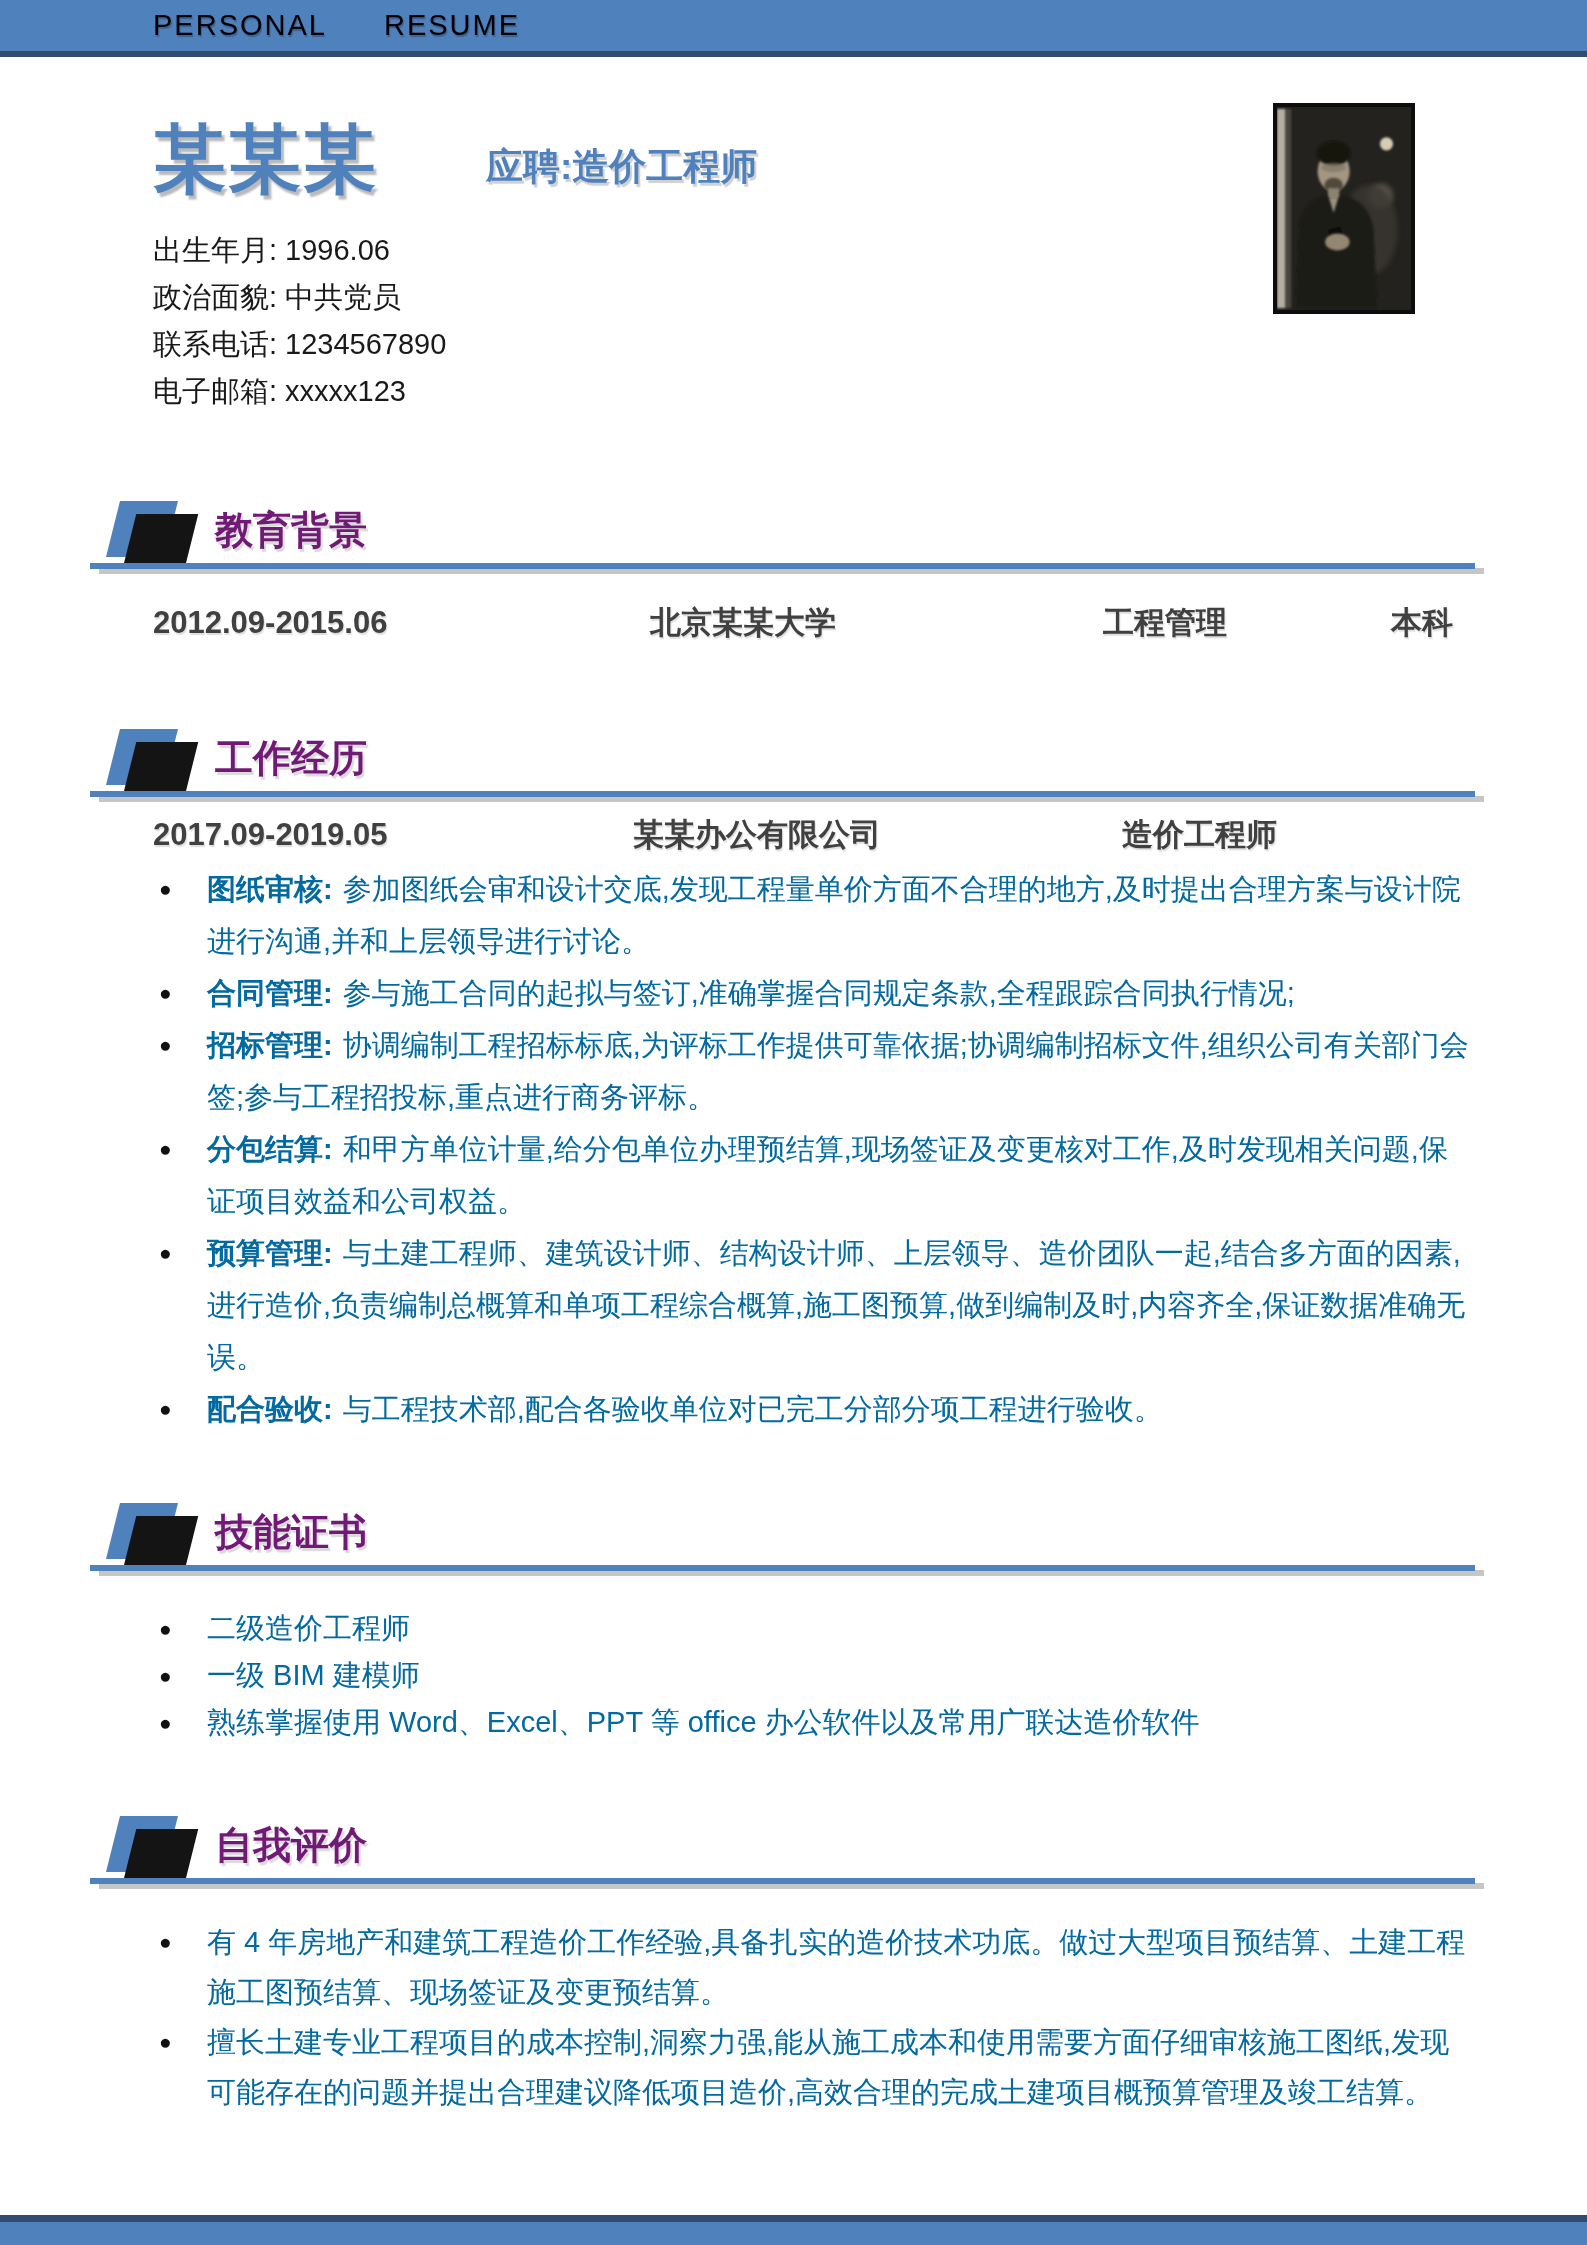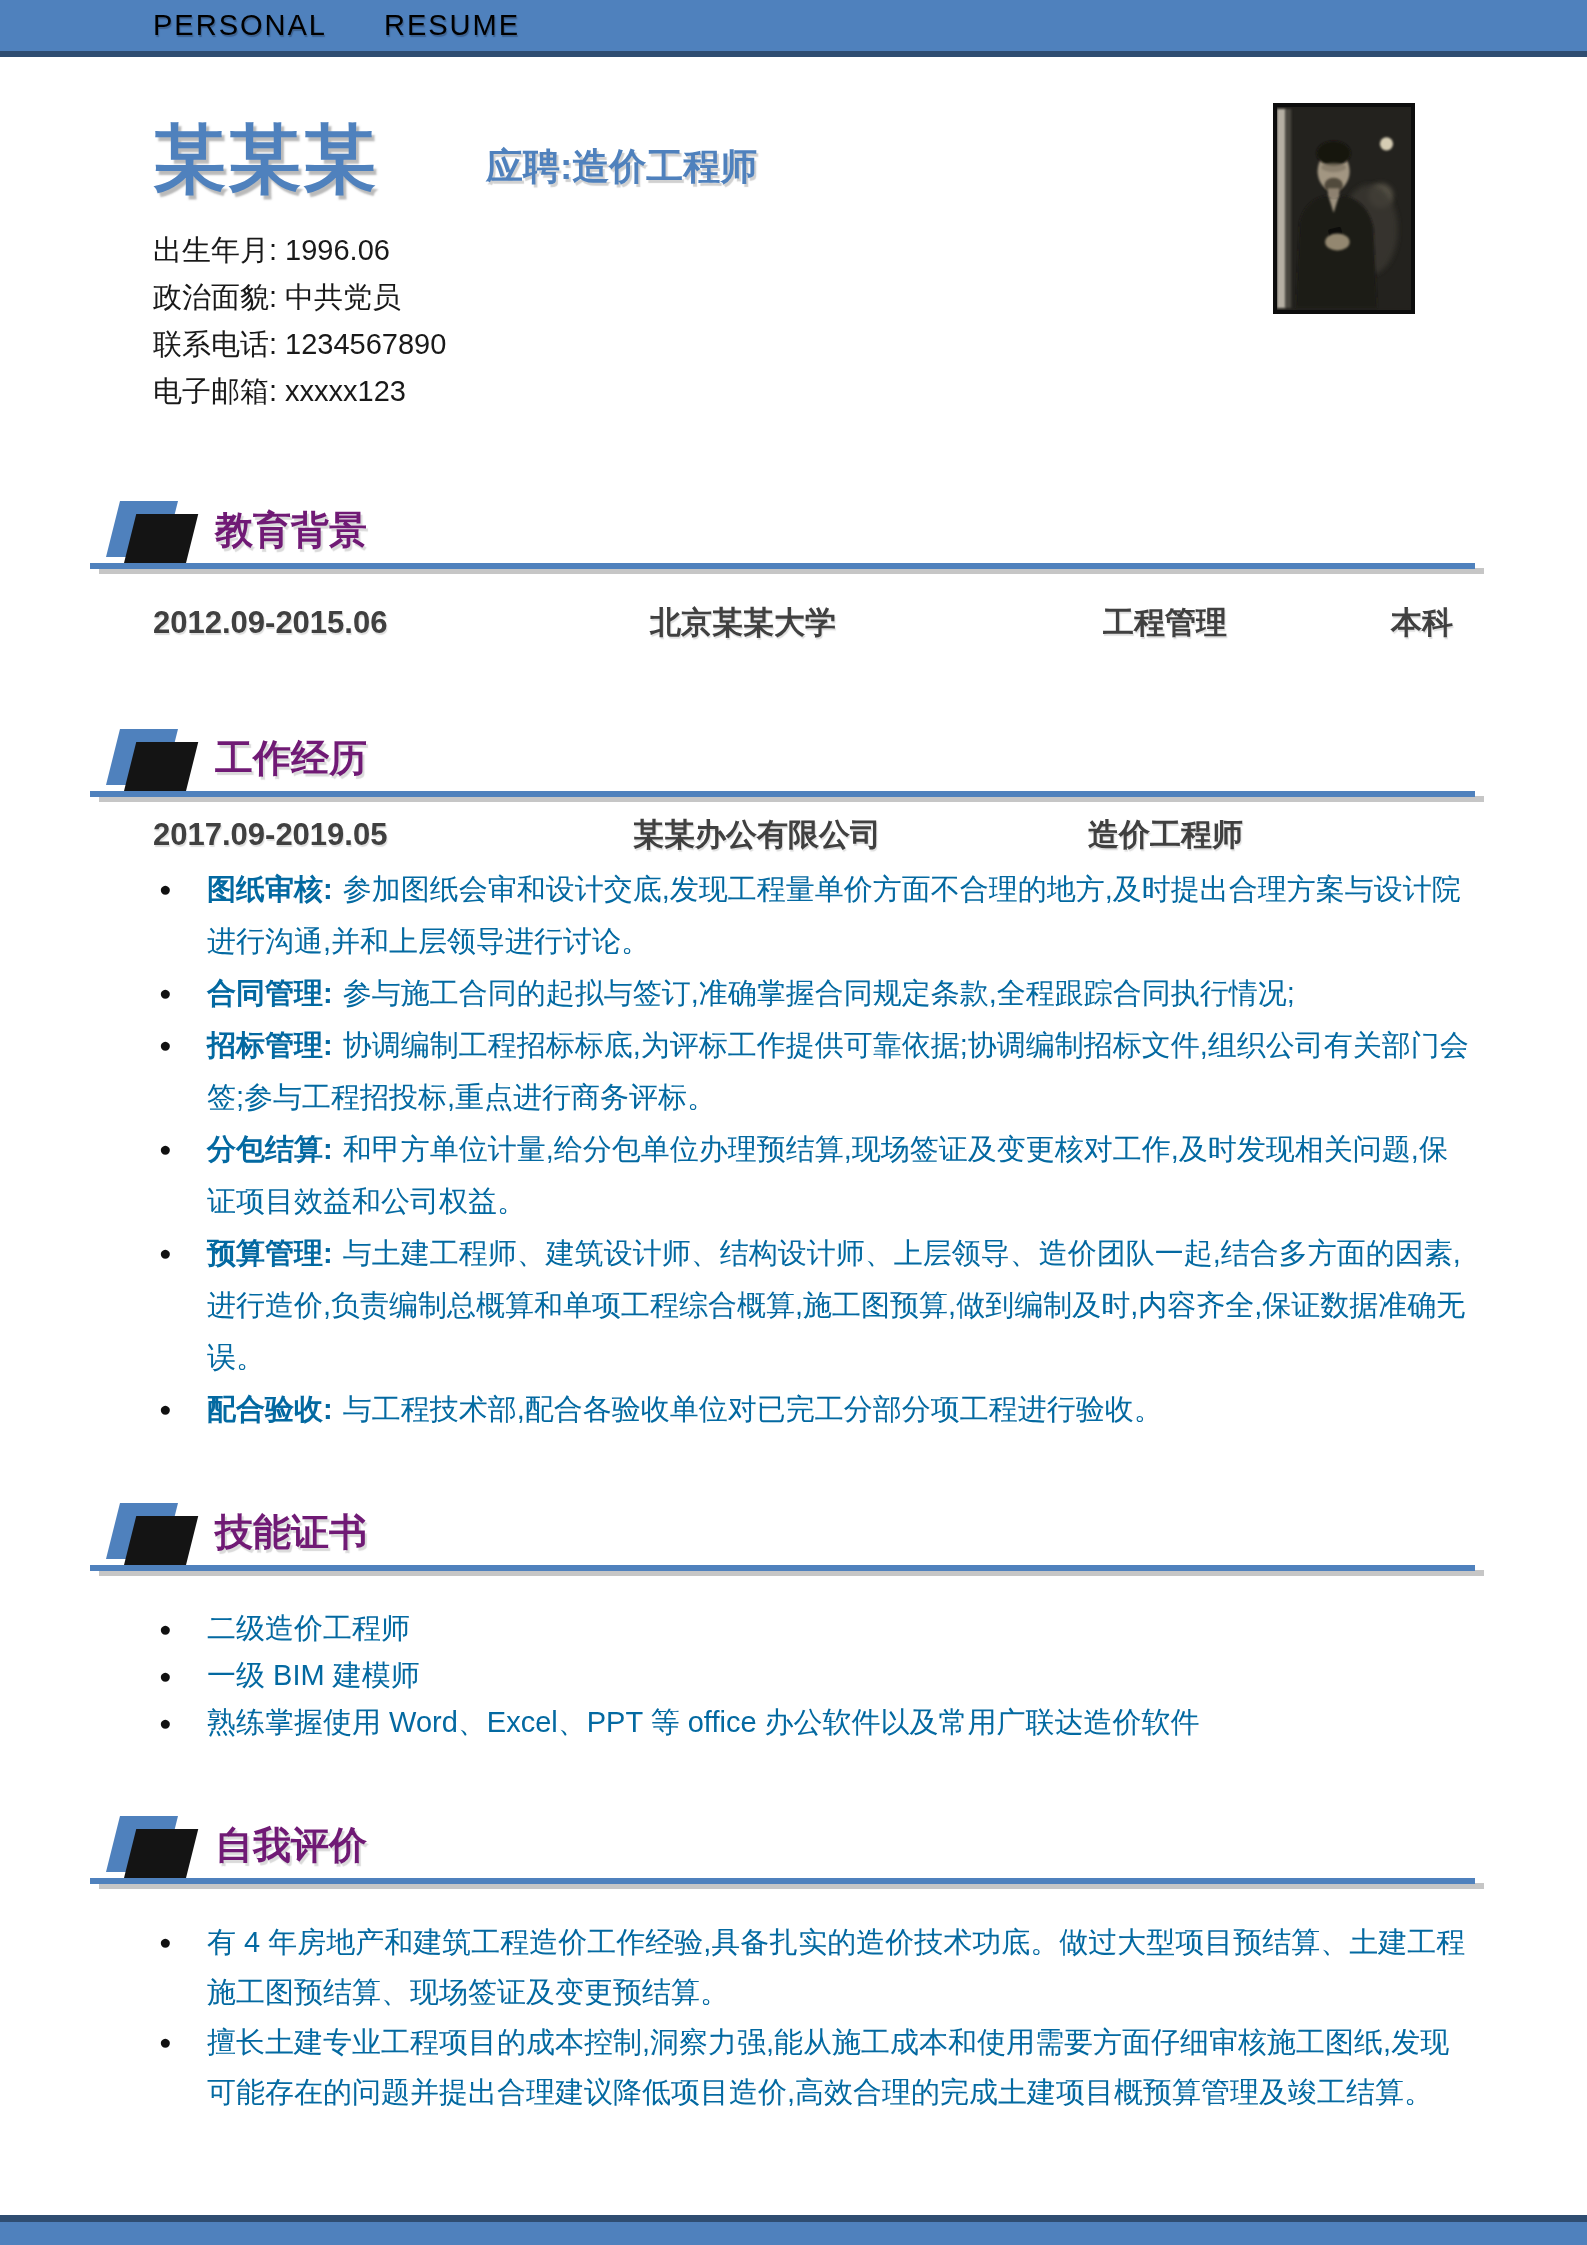--- a/index.html
+++ b/index.html
@@ -52,21 +52,21 @@
     box-shadow:9px 5px 0 #c6c6c6;
   }
   
   .meta-row{ position:relative; height:40px; margin-left:153px; margin-right:112px;
     font-size:31px; font-weight:bold; color:#404040;
     text-shadow:1px 2px 1px rgba(160,160,160,.35); }
   .meta-row span{ position:absolute; top:0; line-height:40px; white-space:nowrap; }
   .edu-row{ margin-top:24px; }
   .edu-row .c1{ left:0; } .edu-row .c2{ left:497px; } .edu-row .c3{ left:950px; } .edu-row .c4{ left:1238px; }
   .work-meta{ margin-top:8px; }
-  .work-meta .c1{ left:0; } .work-meta .c2{ left:480px; } .work-meta .c3{ left:935px; }
+  .work-meta .c1{ left:0; } .work-meta .c2{ left:480px; } .work-meta .c3{ left:969px; }
   
   ul.bullets{ list-style:none; margin:0 112px 0 153px; }
   ul.bullets li{ position:relative; padding-left:54px; font-size:29px; color:#0369a1; }
   ul.bullets li::before{
     content:"●"; position:absolute; left:6px; top:0; font-size:21px; color:#111;
   }
   ul.work-list{ margin-top:8px; }
   ul.work-list li{ line-height:52px; }
   ul.skills-list{ margin-top:24px; }
   ul.skills-list li{ line-height:47px; }

